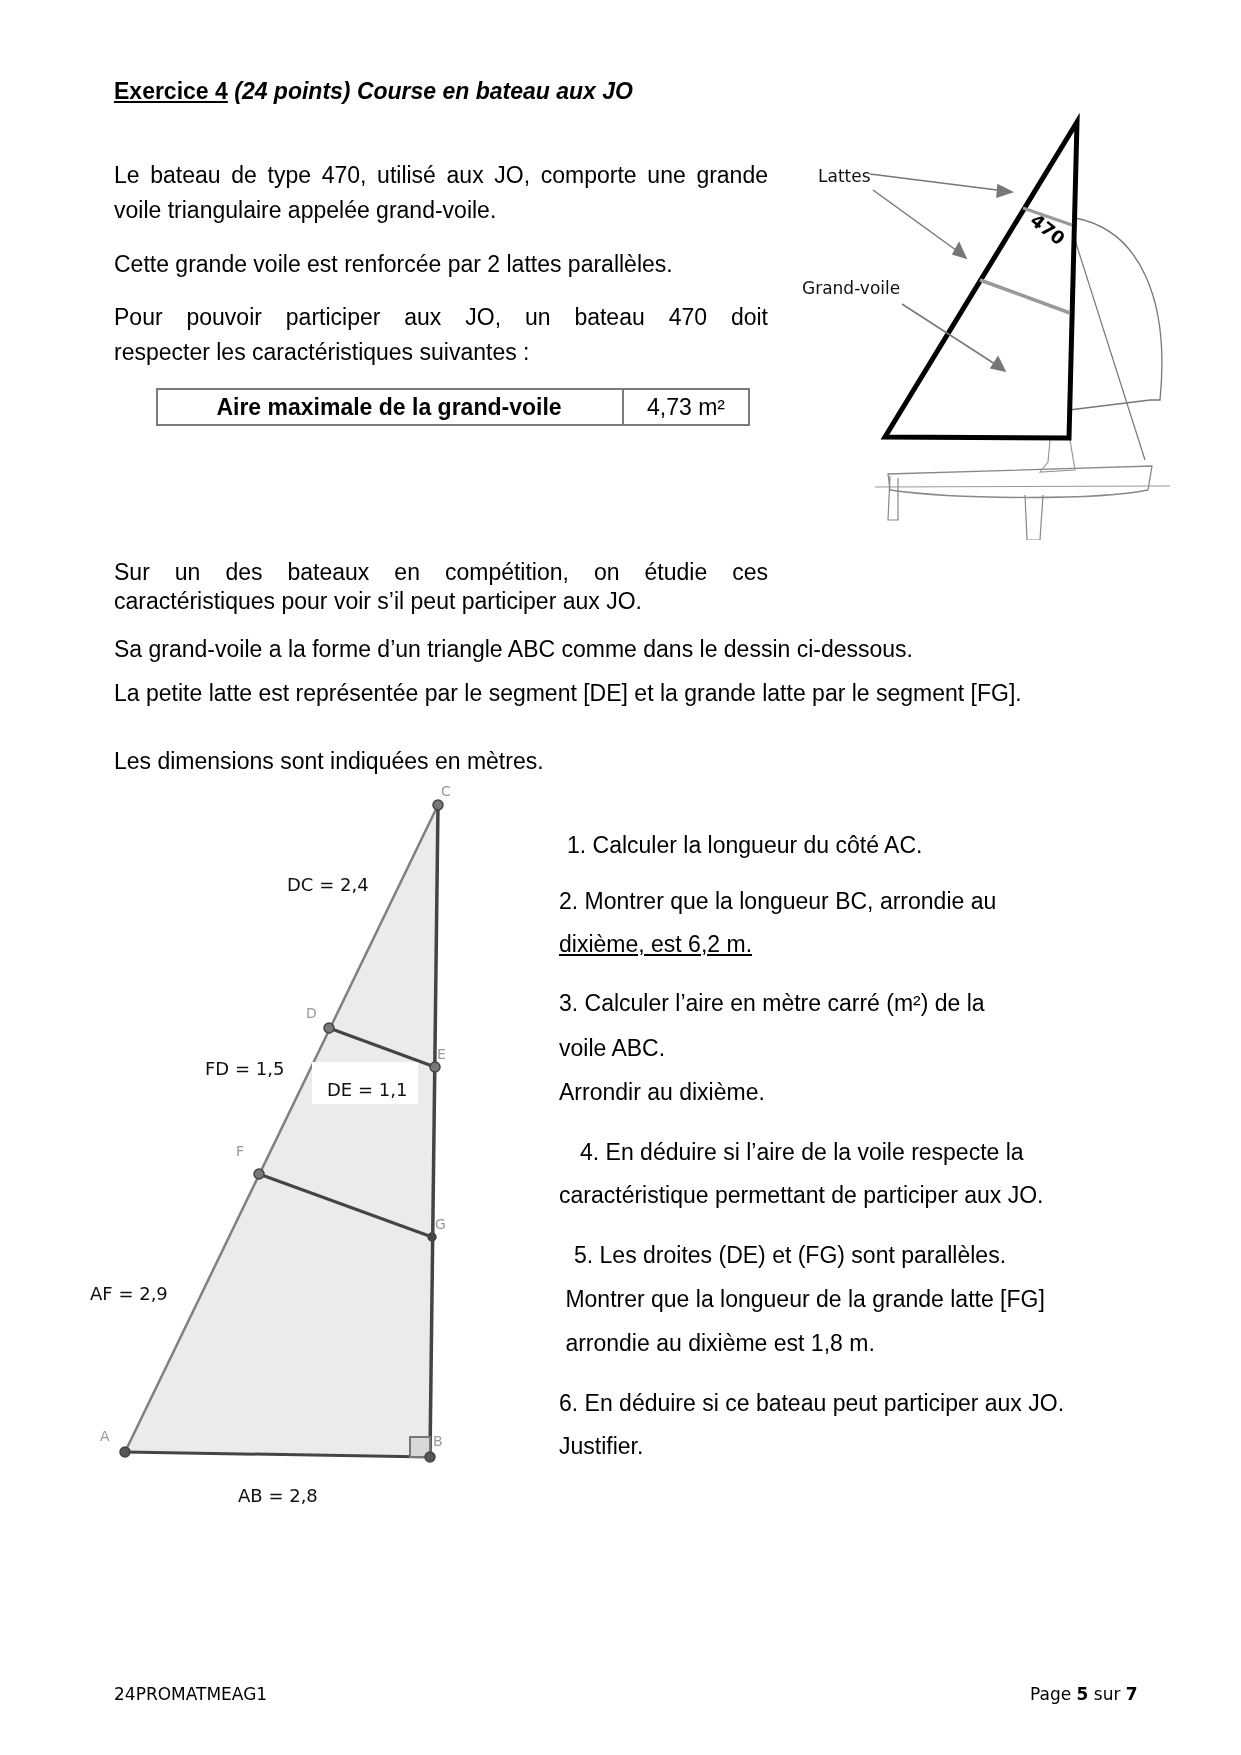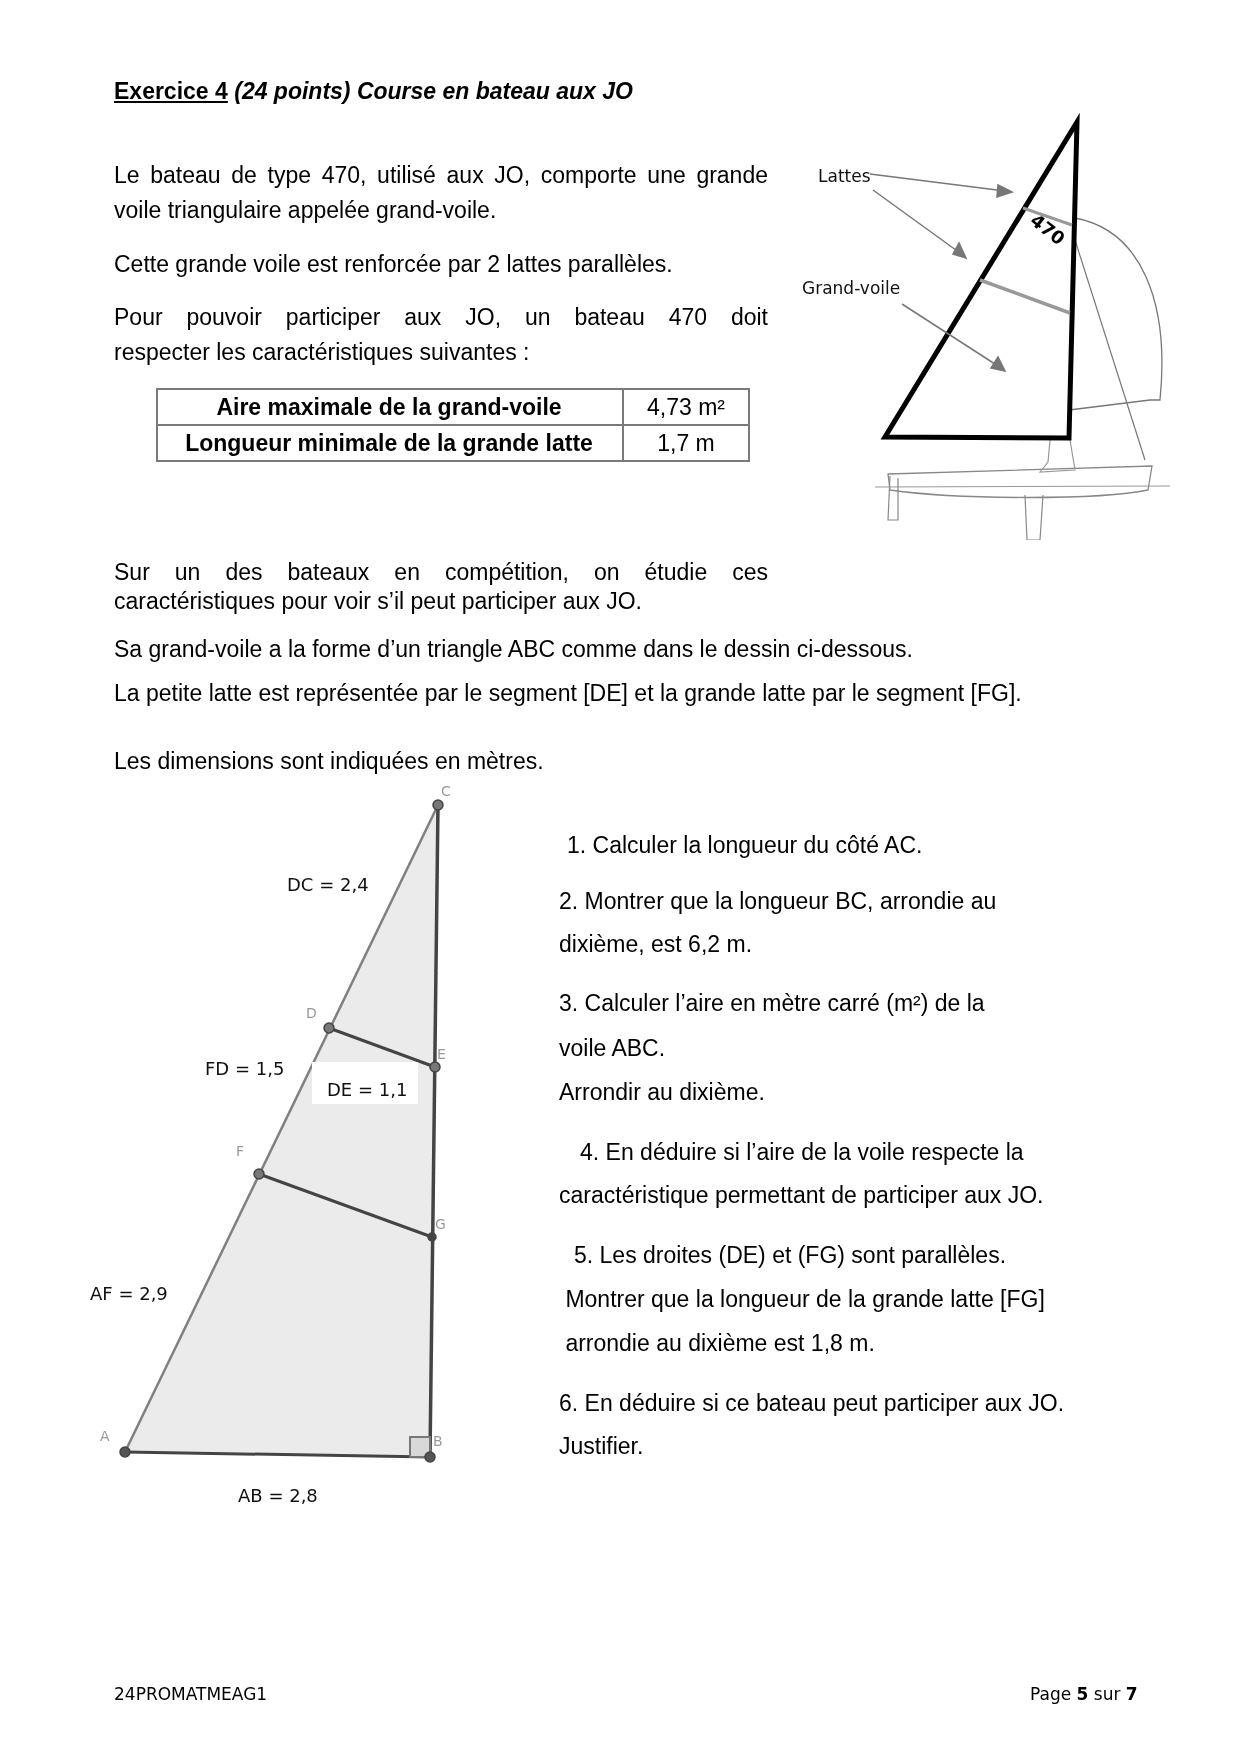--- a/index.html
+++ b/index.html
@@ -34,24 +34,20 @@
 <div class="abs t" style="left:114px; top:196px;">voile triangulaire appelée grand-voile.</div>
 <div class="abs t" style="left:114px; top:250px;">Cette grande voile est renforcée par 2 lattes parallèles.</div>
 <div class="abs t just" style="left:114px; top:303px;">Pour pouvoir participer aux JO, un bateau 470 doit</div>
 <div class="abs t" style="left:114px; top:338px;">respecter les caractéristiques suivantes :</div>
 
 <table class="spec">
   <tbody>
       <tr>
     <td class="lbl">Aire maximale de la grand-voile</td>
     <td class="val">4,73 m²</td>
-  </tr>
-  <tr>
-    <td class="lbl">Longueur minimale de la grande latte</td>
-    <td class="val">1,7 m</td>
   </tr>
 </tbody>
   </table>
 
 <svg class="abs" style="left:780px; top:100px;" width="461" height="440" viewBox="780 100 461 440">
 
   <path d="M1075 218 C1140 230, 1170 300, 1160 400 L1150 400 L1069 410" fill="none" stroke="#777" stroke-width="1.3"></path>
   <path d="M1075 240 L1145 460" fill="none" stroke="#777" stroke-width="1.2"></path>
 
   <path d="M888 474 L1152 466 L1148 490 C1100 500, 960 500, 890 490 Z" fill="#fff" stroke="#888" stroke-width="1.3"></path>
@@ -119,21 +115,21 @@
     <text x="205" y="1075">FD = 1,5</text>
     <text x="327" y="1096">DE = 1,1</text>
     <text x="90" y="1300">AF = 2,9</text>
     <text x="238" y="1502">AB = 2,8</text>
   </g>
 </svg>
 
 <div class="abs t" style="left:559px; top:831px;margin-left:8px;">1.  Calculer la longueur du côté AC.</div>
 
 <div class="abs t" style="left:559px; top:887px;">2. Montrer que la longueur BC, arrondie au</div>
-<div class="abs t" style="left:559px; top:930px;">dixième, est 6,2 m.</div>
+<div class="abs t" style="left:559px; top:930px;text-decoration:underline;">dixième, est 6,2 m.</div>
 
 <div class="abs t" style="left:559px; top:989px;">3. Calculer l’aire en mètre carré (m²) de la</div>
 <div class="abs t" style="left:559px; top:1034px;">voile ABC.</div>
 <div class="abs t" style="left:559px; top:1078px;">Arrondir au dixième.</div>
 
 <div class="abs t" style="left:580px; top:1138px;">4. En déduire si l’aire de la voile respecte la</div>
 <div class="abs t" style="left:559px; top:1181px;">caractéristique permettant de participer aux JO.</div>
 
 <div class="abs t" style="left:574px; top:1241px;">5. Les droites (DE) et (FG) sont parallèles.</div>
 <div class="abs t" style="left:559px; top:1285px; white-space:pre;"> Montrer que la longueur de la grande latte [FG]</div>

